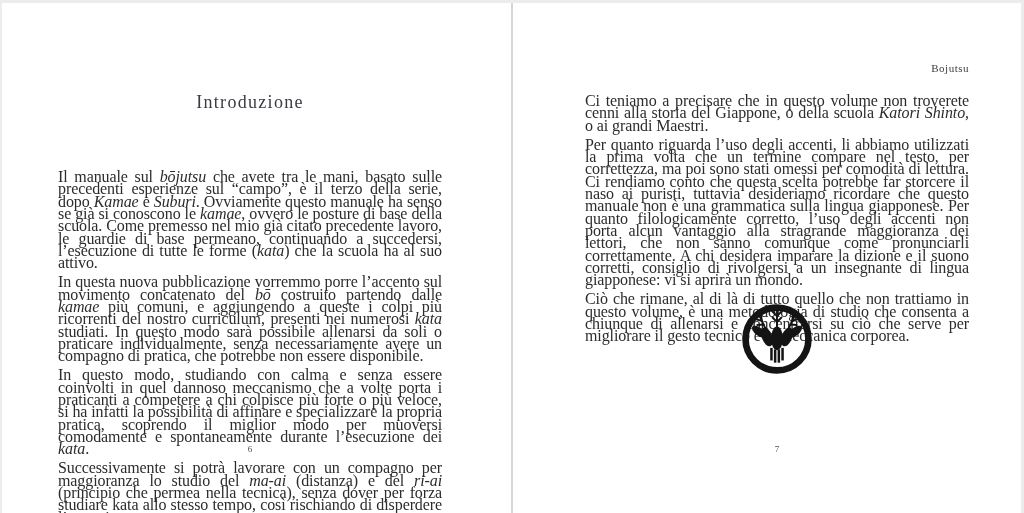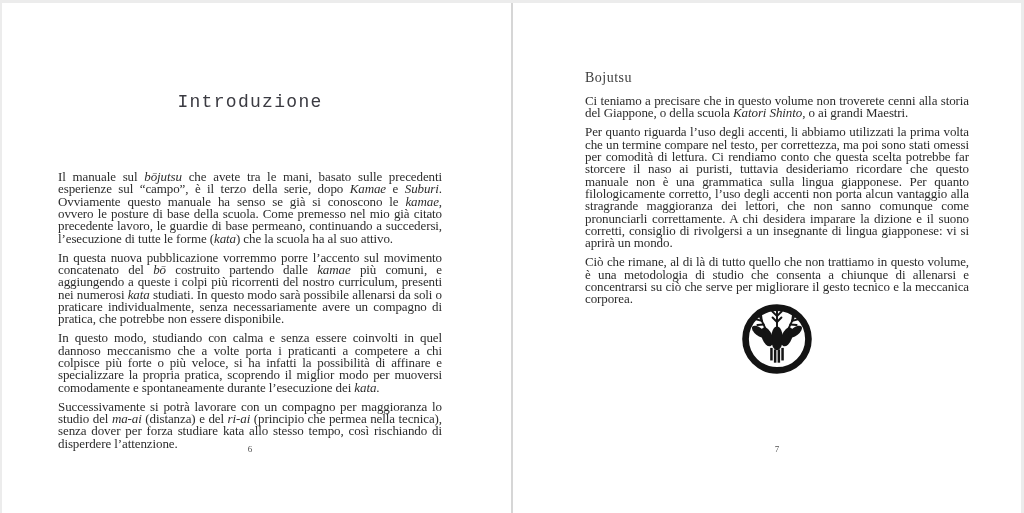--- a/index.html
+++ b/index.html
@@ -15,33 +15,32 @@
   }
   .page{
     position:absolute; top:3px; height:510px; background:#ffffff;
   }
   .page-left{ left:2px; width:509px; }
   .page-right{ left:511px; width:510px; border-left:2px solid var(--seam); }
 
   .chapter-title{
     position:absolute; top:89px; left:56px; width:384px;
     text-align:center;
-    font-family:Liberation Mono, monospace;
+    font-family:Liberation Serif, serif;
     font-size:18px; font-weight:500; letter-spacing:1.3px;
     color:var(--title);
   }
   .running-header{
     position:absolute; top:59px; left:72px; width:384px;
-    text-align:left; font-size:14px; letter-spacing:0.5px;
+    text-align:right; font-size:11px; letter-spacing:0.5px;
     color:#3d3d3d;
-    margin-top:8px;
   }
   .body-text{
     position:absolute; width:384px;
-    font-size:13px; line-height:12.35px; letter-spacing:-0.1px;
+    font-size:16px; line-height:12.35px; letter-spacing:-0.1px;
     color:var(--ink); text-align:justify;
   }
   .body-left{ top:168px; left:56px; }
   .body-right{ top:92px; left:72px; }
   .body-text p.para{ margin:0 0 6.6px 0; }
   .body-text p.para:last-child{ margin-bottom:0; }
   .body-text em{ font-style:italic; }
 
   .page-number{
     position:absolute; top:441px; width:384px; text-align:center;

